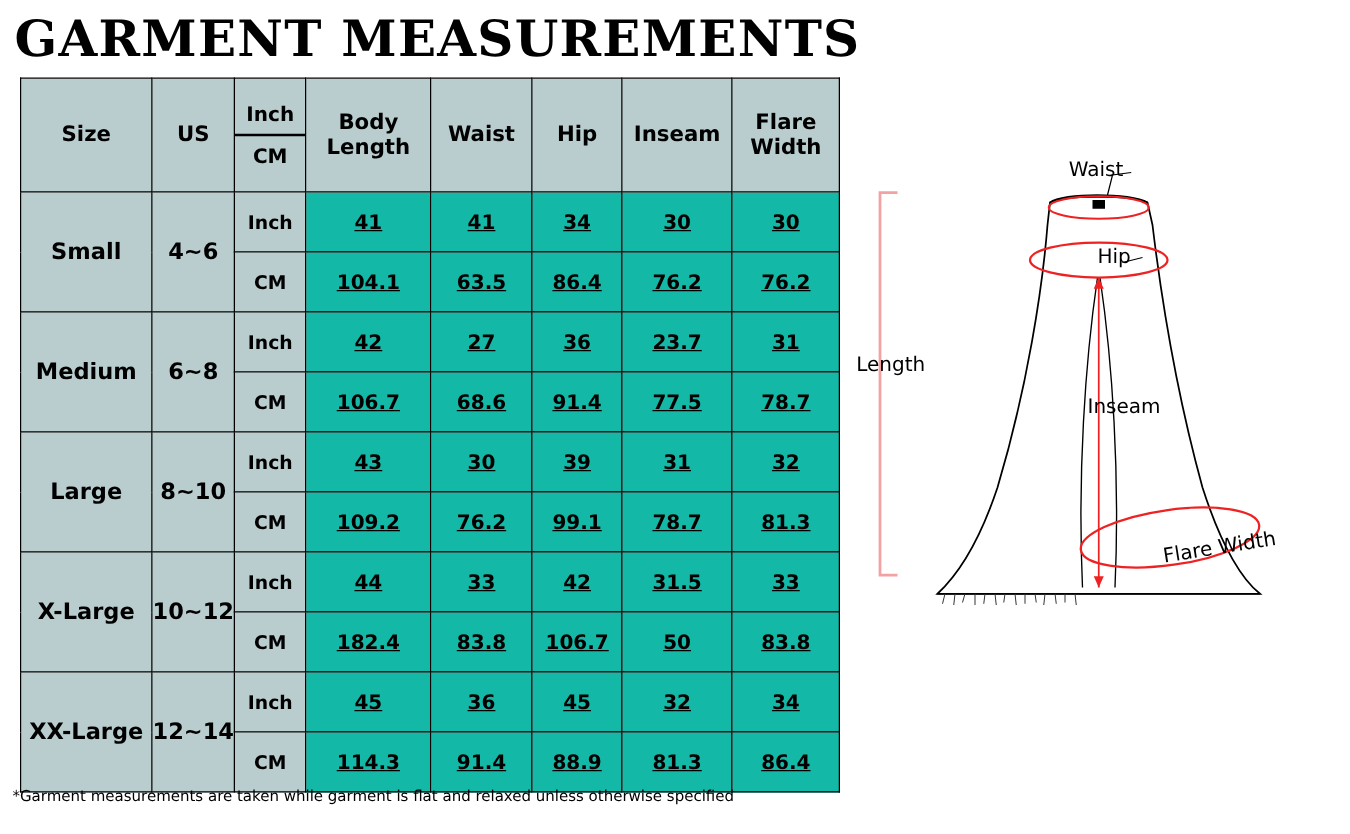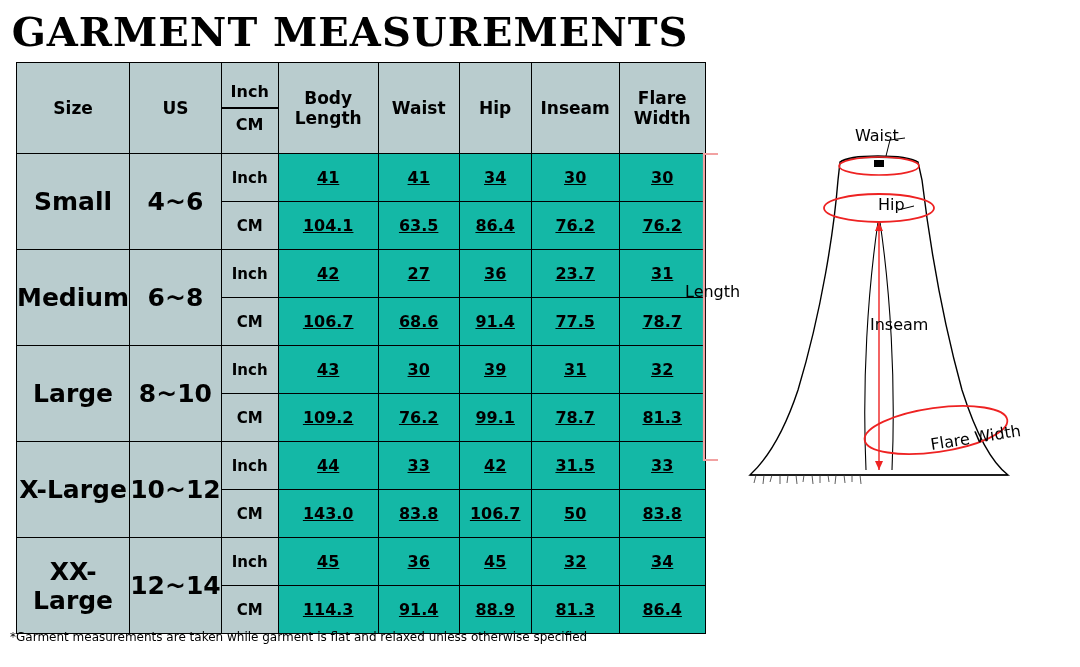--- a/index.html
+++ b/index.html
@@ -56,21 +56,21 @@
     font-size: 16px;
     border-bottom: 2px solid #000;
     padding: 12px 0 6px 0;
   }
   .hdr-two .cm {
     font-size: 16px;
     padding: 6px 0 12px 0;
   }
   .size-cell, .us-cell {
     background: #b9ccce;
-    font-size: 25px;
+    font-size: 18px;
     height: 94px;
   }
   .unit-cell {
     background: #b9ccce;
     font-size: 15px;
     height: 47px;
   }
   .val-cell {
     background: #14b8a6;
     font-size: 16px;
@@ -209,21 +209,21 @@
       <td class="us-cell" rowspan="2">10~12</td>
       <td class="unit-cell">Inch</td>
       <td class="val-cell">44</td>
       <td class="val-cell">33</td>
       <td class="val-cell">42</td>
       <td class="val-cell">31.5</td>
       <td class="val-cell">33</td>
     </tr>
     <tr>
       <td class="unit-cell">CM</td>
-      <td class="val-cell">143.0</td>
+      <td class="val-cell">182.4</td>
       <td class="val-cell">83.8</td>
       <td class="val-cell">106.7</td>
       <td class="val-cell">50</td>
       <td class="val-cell">83.8</td>
     </tr>
 
     <tr>
       <td class="size-cell" rowspan="2">XX-Large</td>
       <td class="us-cell" rowspan="2">12~14</td>
       <td class="unit-cell">Inch</td>

